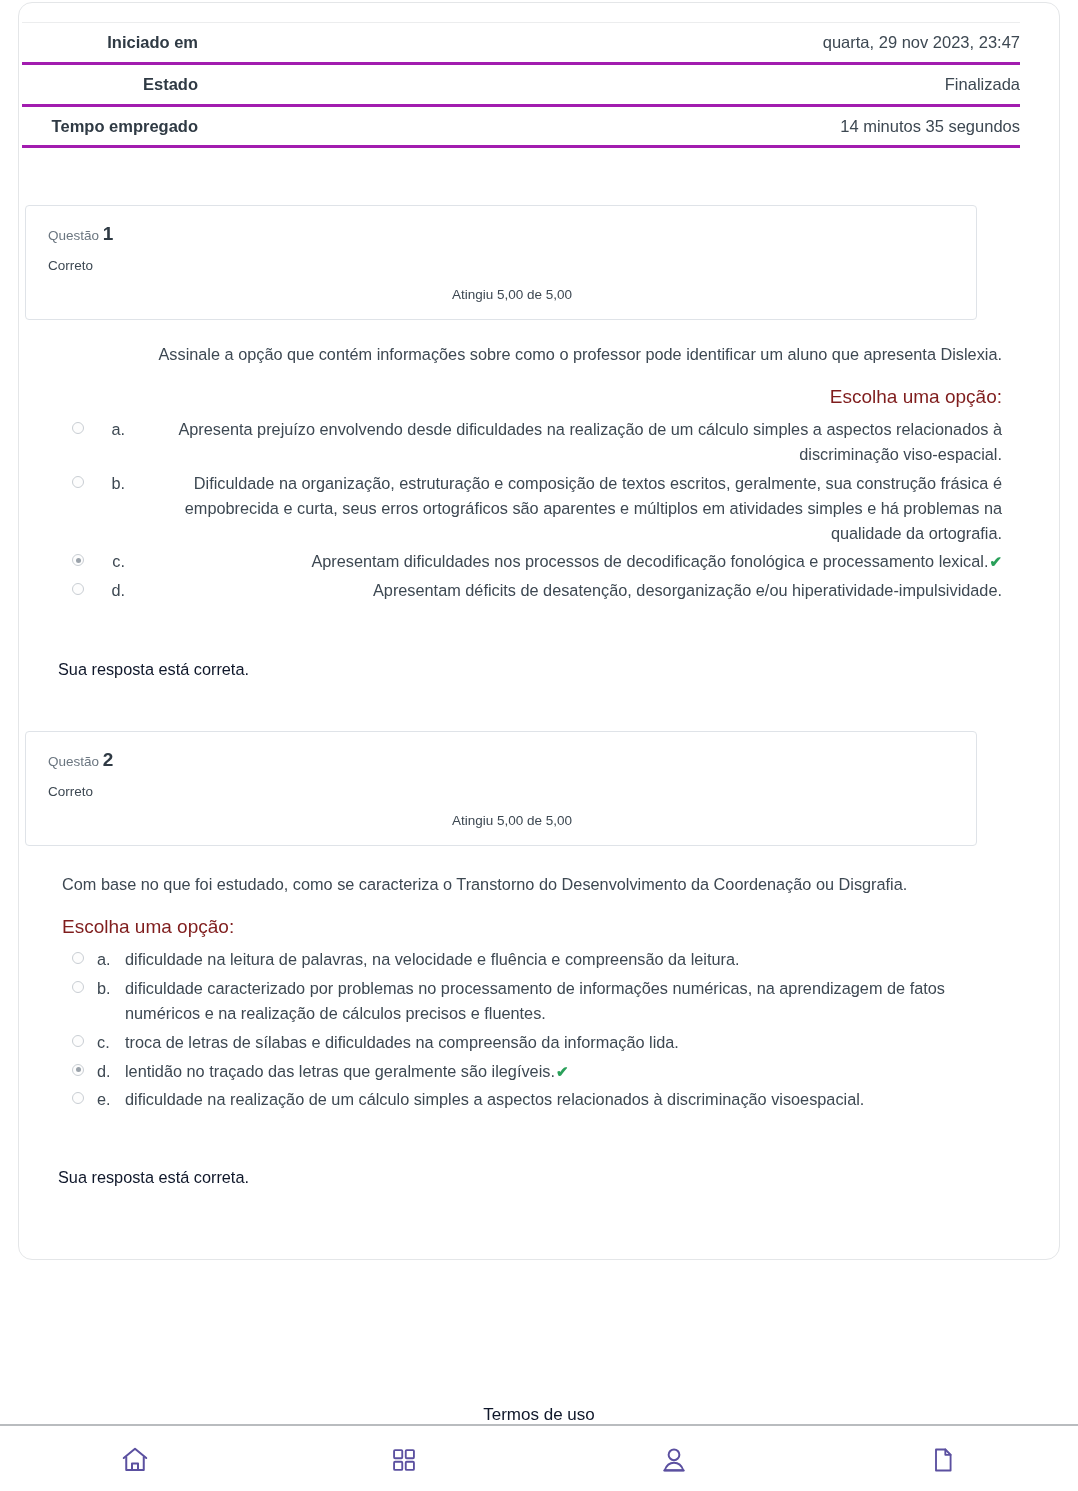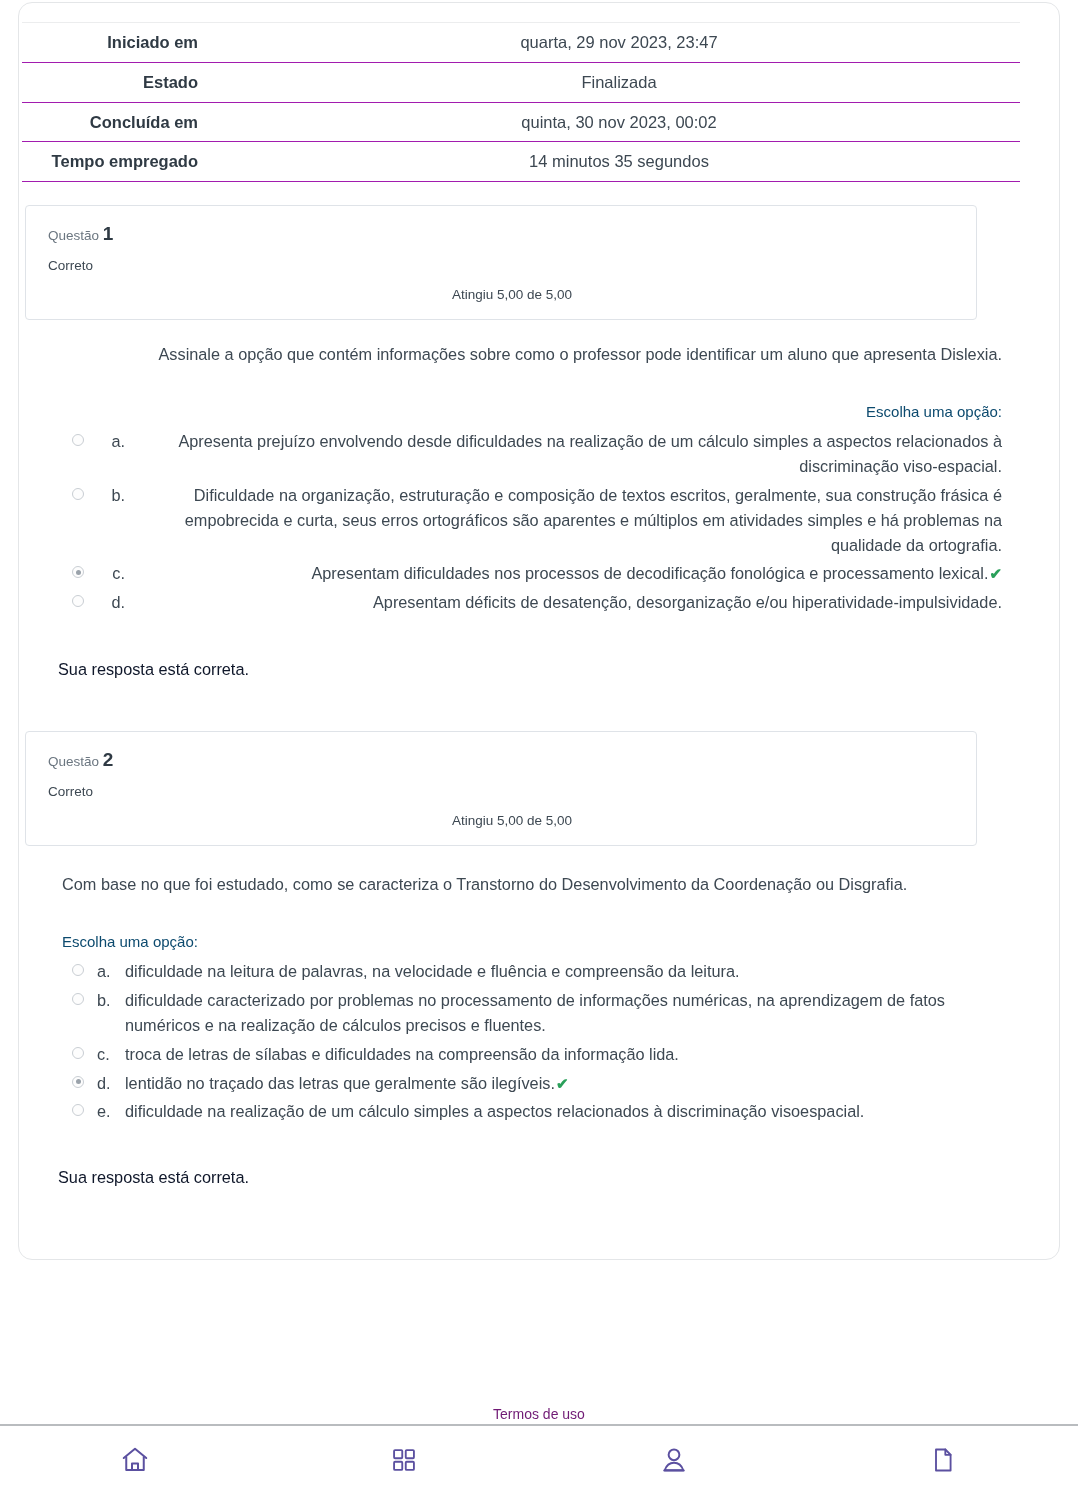--- a/index.html
+++ b/index.html
@@ -30,34 +30,34 @@
   }
 
   
   .summary {
     position: absolute;
     left: 22px;
     top: 22px;
     width: 998px;
     border-collapse: collapse;
   }
-  .summary tr { border-bottom: 1px solid #a21caf; }
+  .summary tr { border-bottom: 3px solid #a21caf; }
   .summary tr:first-child { border-top: 1px solid #ecedee; }
   .summary th {
     text-align: right;
     vertical-align: top;
     font-weight: bold;
     font-size: 16.5px;
     color: #2f3a44;
     padding: 7px 10px 7px 0;
     width: 176px;
     line-height: 1.5;
   }
   .summary td {
-    text-align: center;
+    text-align: right;
     vertical-align: top;
     font-size: 16.5px;
     color: #3d4852;
     padding: 7px 0 7px 10px;
     line-height: 1.5;
   }
   .summary td b { font-weight: bold; color: #2f3a44; }
 
   
   .qbox {
@@ -95,23 +95,23 @@
   }
 
   
   .qbody { position: absolute; left: 62px; width: 940px; }
   .qtext {
     font-size: 16.3px;
     color: #3d4852;
     line-height: 1.5;
   }
   .prompt {
-    font-size: 15px;
-    color: #0c4a6e;
-    margin-top: 37px;
+    font-size: 19px;
+    color: #7f1d1d;
+    margin-top: 20px;
     margin-bottom: 9px;
   }
   .answers { list-style: none; margin: 0; padding: 0; }
   .answer {
     display: flex;
     align-items: flex-start;
     margin: 0 0 4px 0;
   }
   .radio {
     flex: 0 0 auto;
@@ -162,22 +162,22 @@
   .terms-wrap {
     position: absolute;
     left: 0;
     top: 1405px;
     width: 1078px;
     height: 24px;
     overflow: hidden;
     text-align: center;
   }
   .terms {
-    font-size: 14px;
-    color: #701a75;
+    font-size: 17px;
+    color: #0f172a;
     line-height: 1.2;
   }
 
   
   .navbar {
     position: absolute;
     left: 0;
     top: 1424px;
     width: 1078px;
     height: 67px;
@@ -202,24 +202,20 @@
 
 <table class="summary">
   <tbody>
     <tr>
       <th>Iniciado em</th>
       <td>quarta, 29 nov 2023, 23:47</td>
     </tr>
     <tr>
       <th>Estado</th>
       <td>Finalizada</td>
-    </tr>
-    <tr>
-      <th>Concluída em</th>
-      <td>quinta, 30 nov 2023, 00:02</td>
     </tr>
     <tr>
       <th>Tempo empregado</th>
       <td>14 minutos 35 segundos</td>
     </tr>
   </tbody>
 </table>
 
 <div class="qbox" style="top:205px;">
   <div class="qno"><span>Questão</span> <b>1</b></div>

